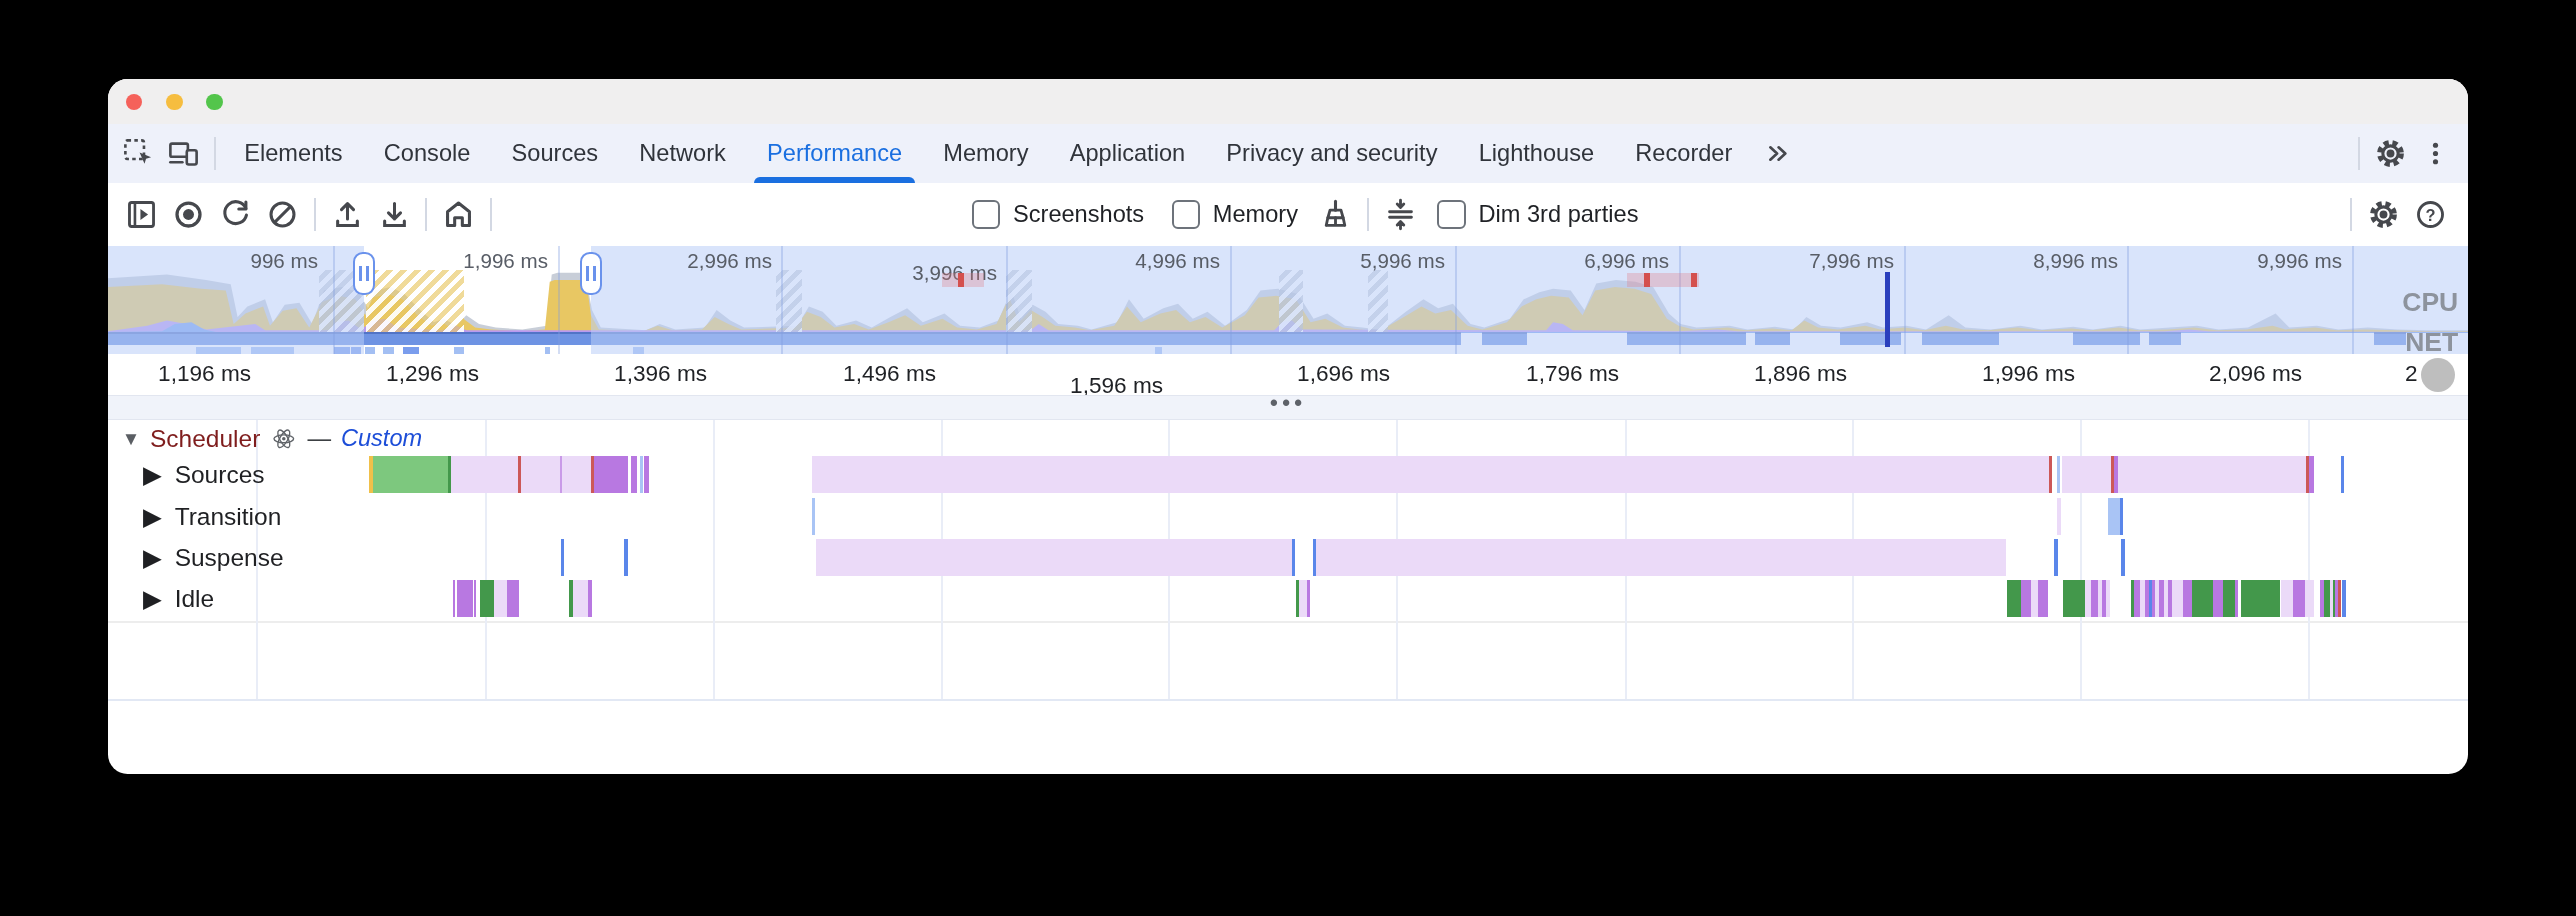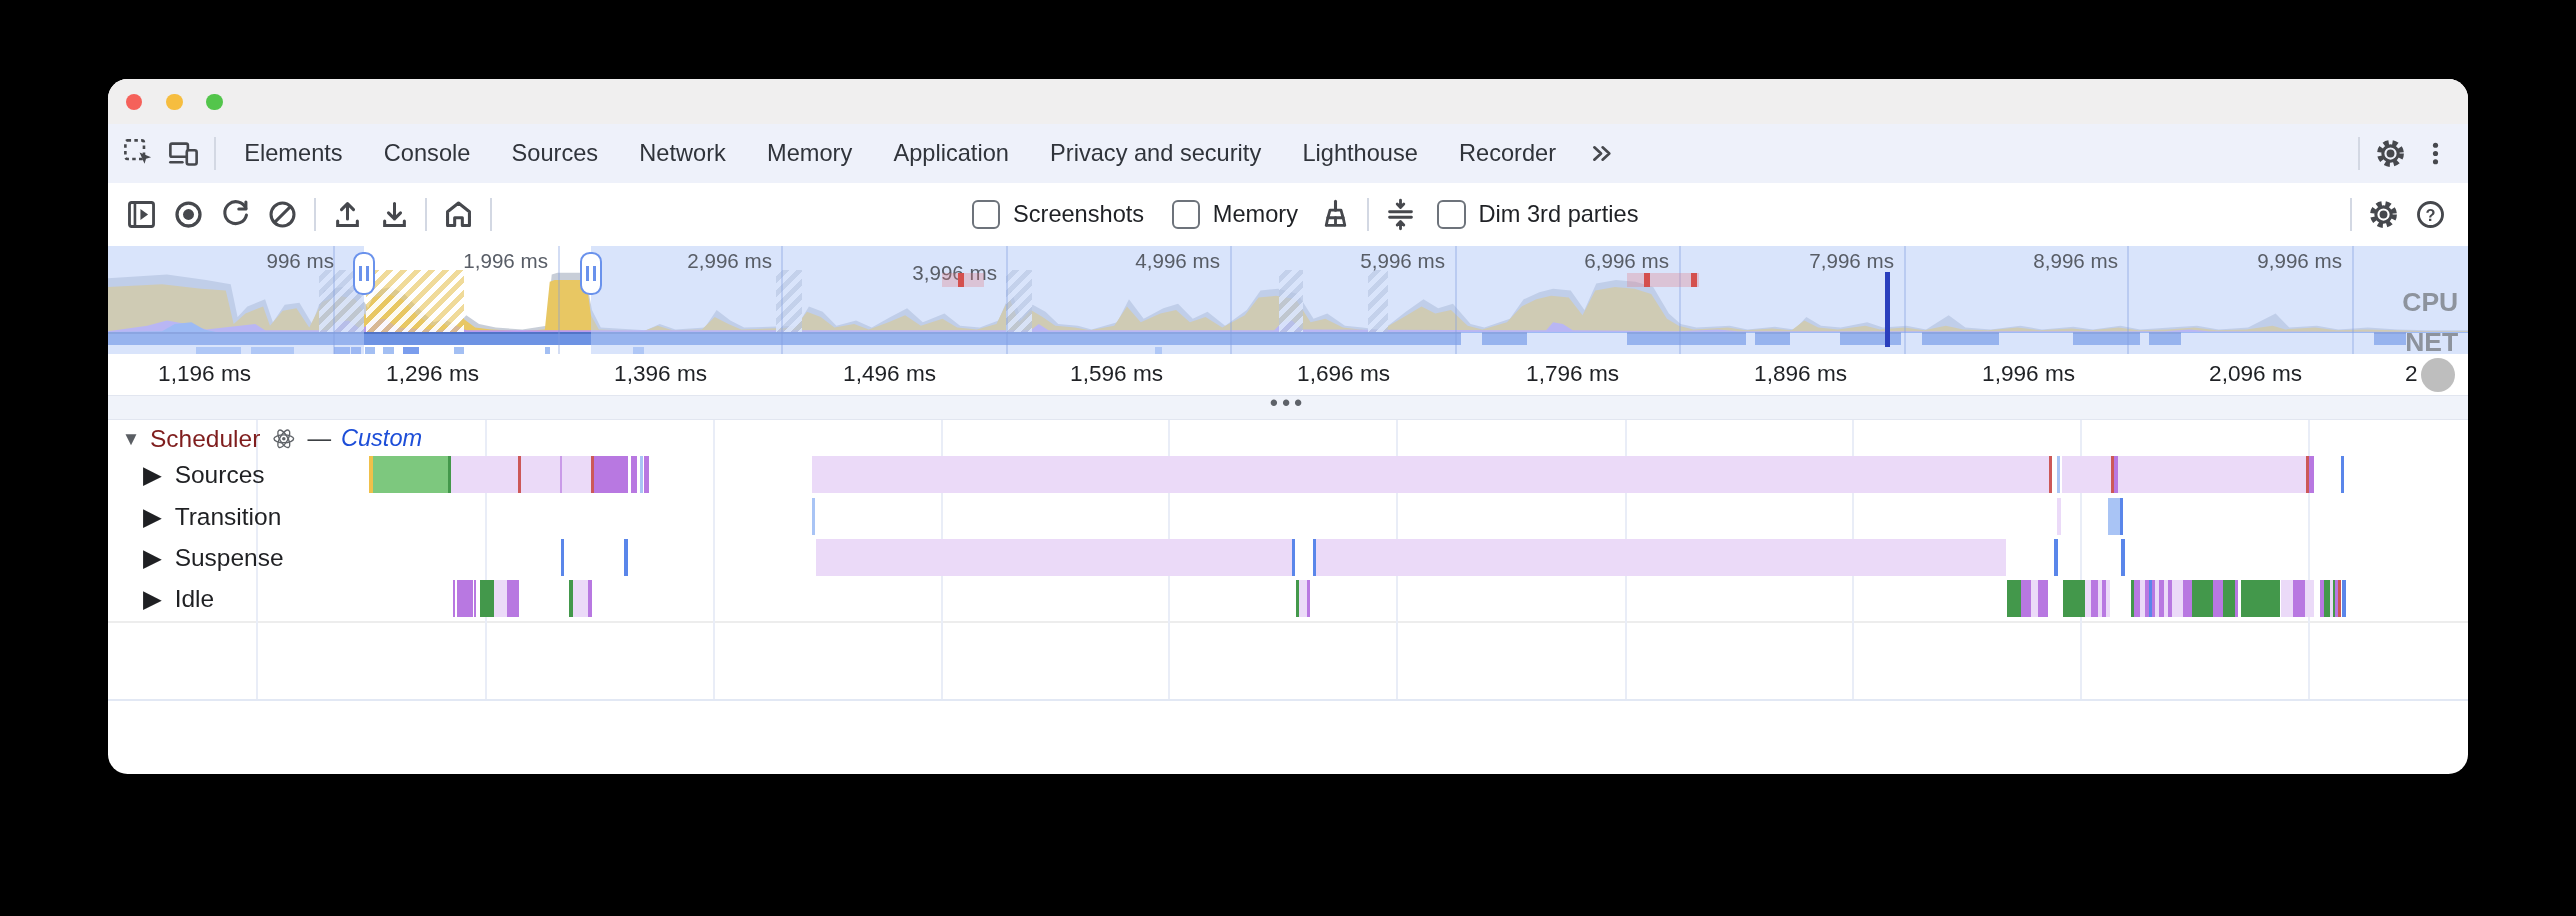--- a/index.html
+++ b/index.html
@@ -100,20 +100,23 @@
         <span>Elements</span>
       </div>
     <div class="tab">
         <span>Console</span>
       </div>
     <div class="tab">
         <span>Sources</span>
       </div>
     <div class="tab">
         <span>Network</span>
+      </div>
+    <div class="tab active">
+        <span>Performance</span>
       </div>
     <div class="tab">
         <span>Memory</span>
       </div>
     <div class="tab">
         <span>Application</span>
       </div>
     <div class="tab">
         <span>Privacy and security</span>
       </div>
@@ -272,21 +275,21 @@
       <div class="net2" style="left: 257px; width: 9.8px;"></div>
       <div class="net2" style="left: 275px; width: 10.8px;"></div>
       <div class="net2 dk" style="left: 295px; width: 15.7px;"></div>
       <div class="net2" style="left: 346px; width: 9.8px;"></div>
       <div class="net2" style="left: 437px; width: 4.9px;"></div>
       <div class="net2" style="left: 525px; width: 10.8px;"></div>
       <div class="net2" style="left: 1047px; width: 6.9px;"></div>
       <div class="ov-tint" style="left: 0px; width: 256px;"></div>
       <div class="ov-tint" style="left: 483px; width: 1877px;"></div>
       <div class="ov-grid" style="left: 225px;"></div>
-      <div class="ov-label" style="left: 59px;">996 ms</div>
+      <div class="ov-label" style="left: 43px;">996 ms</div>
       <div class="ov-grid" style="left: 450px;"></div>
       <div class="ov-label" style="left: 273px;">1,996 ms</div>
       <div class="ov-grid" style="left: 673px;"></div>
       <div class="ov-label" style="left: 497px;">2,996 ms</div>
       <div class="ov-grid" style="left: 898px;"></div>
       <div class="ov-label" style="left: 722px; margin-top: 12px;">3,996 ms</div>
       <div class="ov-grid" style="left: 1122px;"></div>
       <div class="ov-label" style="left: 945px;">4,996 ms</div>
       <div class="ov-grid" style="left: 1347px;"></div>
       <div class="ov-label" style="left: 1170px;">5,996 ms</div>
@@ -314,21 +317,21 @@
       <div class="playhead" style="left: 1777px;"></div>
     </div>
 
   <div class="ruler">
     <div class="r-trunc" style="left:2297px;">2</div>
     <div class="scroll-dot" style="left:2313px;"></div>
   <div class="r-label" style="left: -34px;">1,196 ms</div>
       <div class="r-label" style="left: 194px;">1,296 ms</div>
       <div class="r-label" style="left: 422px;">1,396 ms</div>
       <div class="r-label" style="left: 651px;">1,496 ms</div>
-      <div class="r-label" style="left: 878px;">1,596 ms</div>
+      <div class="r-label" style="left: 878px; margin-top: 12px;">1,596 ms</div>
       <div class="r-label" style="left: 1105px;">1,696 ms</div>
       <div class="r-label" style="left: 1334px;">1,796 ms</div>
       <div class="r-label" style="left: 1562px;">1,896 ms</div>
       <div class="r-label" style="left: 1790px;">1,996 ms</div>
       <div class="r-label" style="left: 2017px;">2,096 ms</div>
     </div>
 
   <div class="splitter">
     <span class="dots">•••</span>
   </div>

